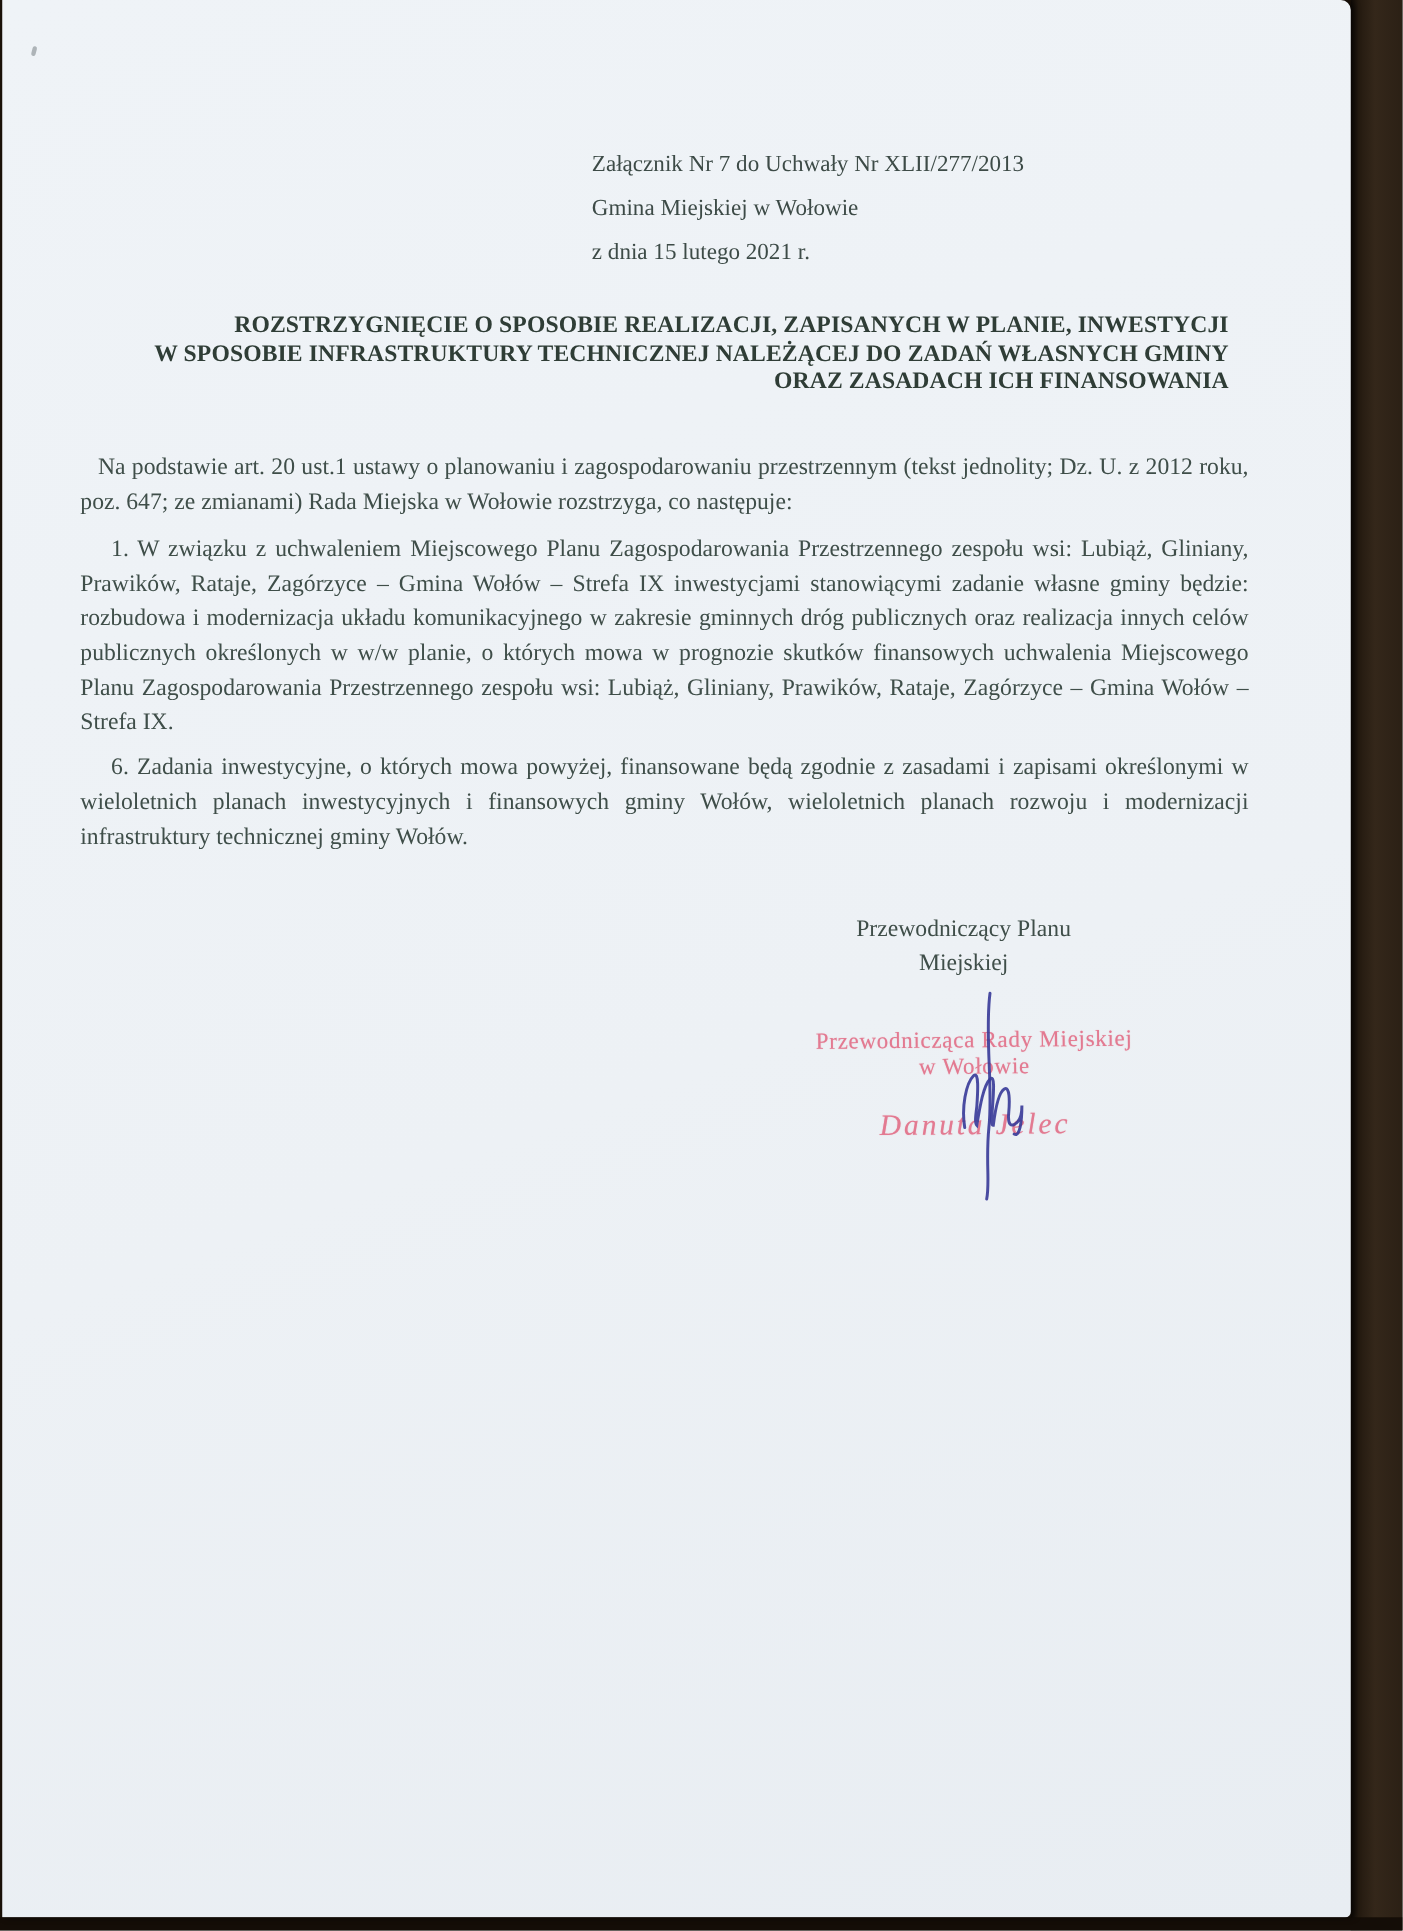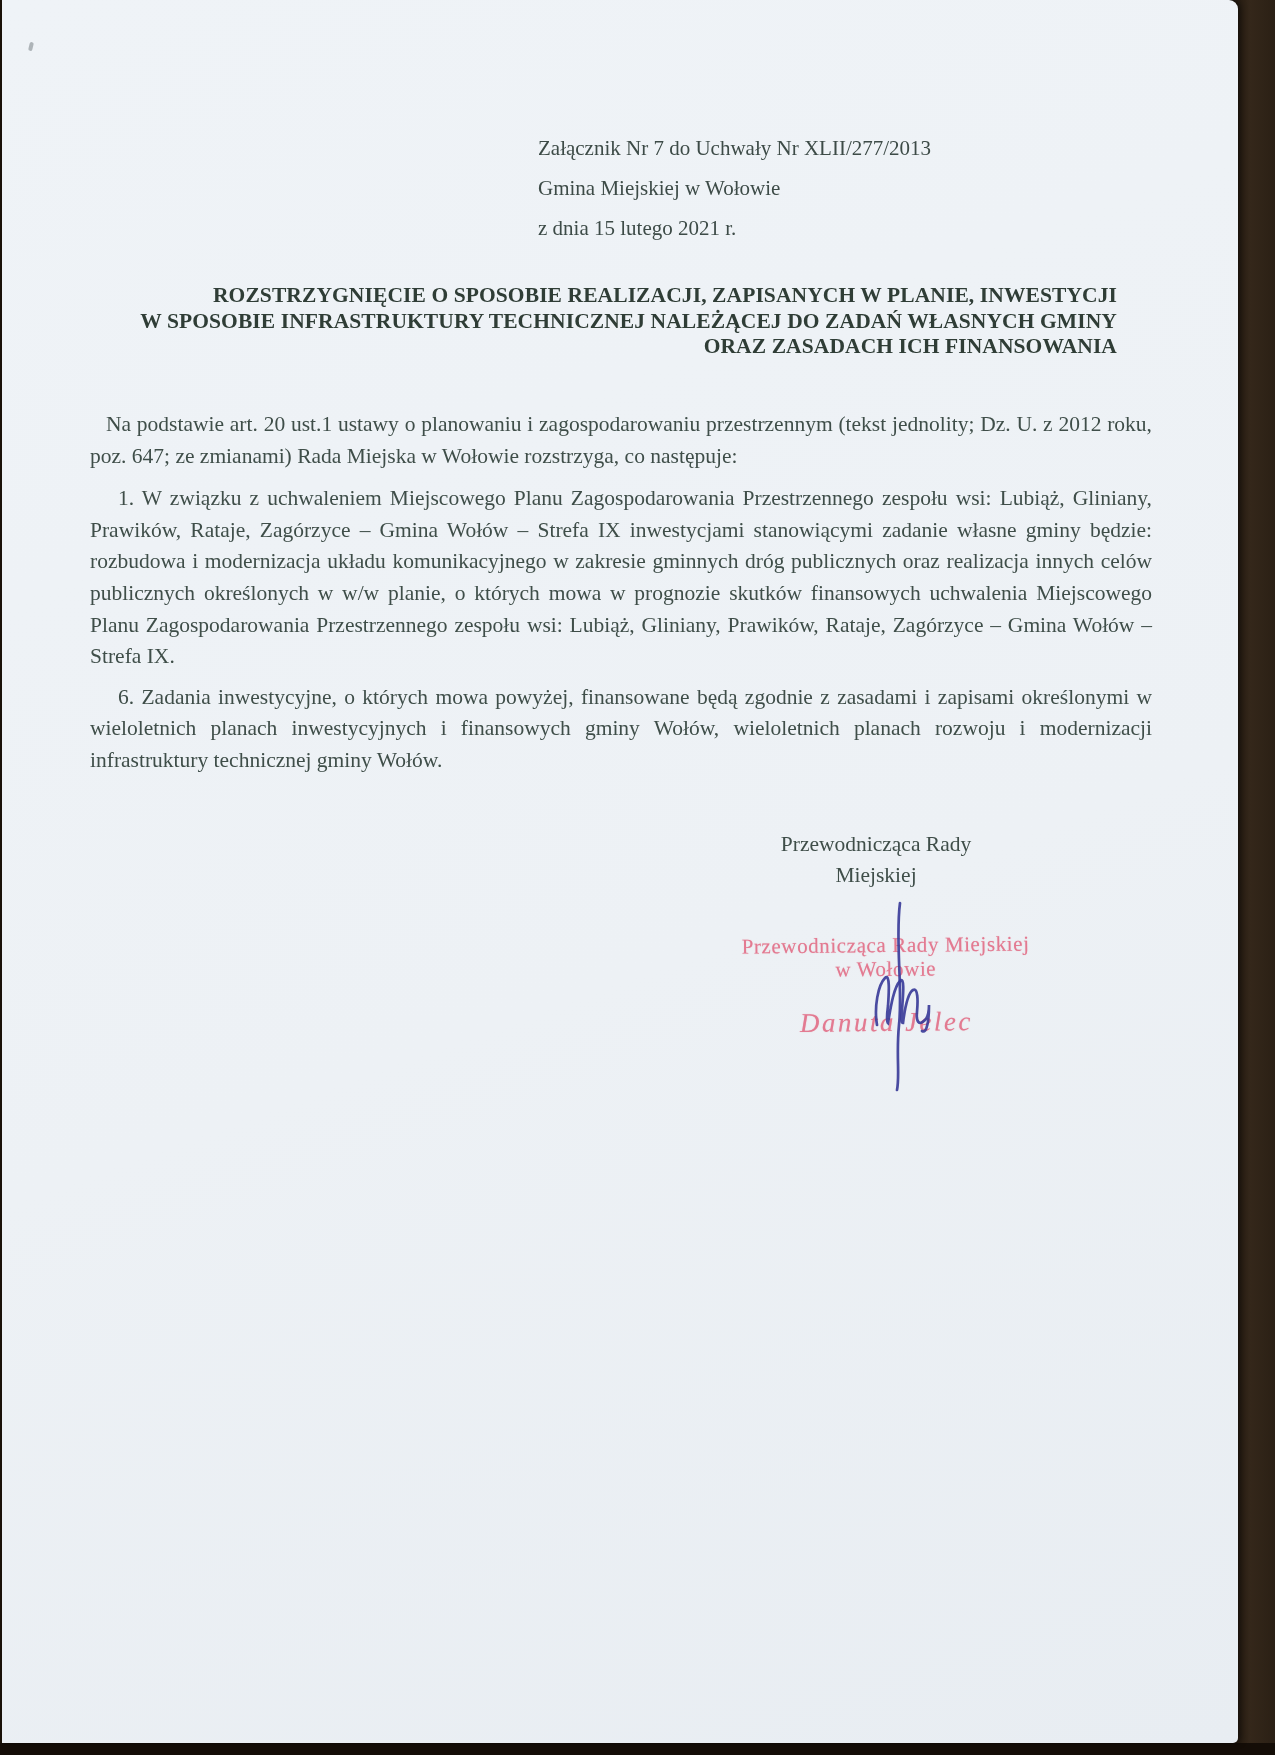--- a/index.html
+++ b/index.html
@@ -20,42 +20,41 @@
     position: absolute; left: 0; top: 1743px; width: 1275px; height: 12px;
     background: #140d07;
   }
 
   
   .paper {
     position: absolute; left: 2px; top: 0; width: 1226px; height: 1743px;
     background: linear-gradient(160deg, #eff3f7 0%, #edf1f5 55%, #e8edf2 100%);
     border-radius: 0 9px 5px 0;
     box-shadow: 3px 0 6px rgba(0,0,0,0.45);
-    padding-left: 10px;
   }
 
   .speck {
     position: absolute; left: 27px; top: 42px; width: 4px; height: 9px;
     border-radius: 2px; background: #8a9296; opacity: .65;
     transform: rotate(14deg);
   }
 
   .doc-header {
     position: absolute; left: 536px; top: 128px;
     font-size: 21px; line-height: 40px; color: #3d4b47;
   }
 
   .doc-title {
     position: absolute; left: 45px; top: 283px; width: 1070px;
     text-align: right; font-weight: bold; font-size: 21.5px;
     line-height: 25.5px; color: #2f3d36; letter-spacing: .1px;
   }
 
   .doc-body {
-    position: absolute; left: 88px; top: 409px; width: 1062px;
+    position: absolute; left: 71px; top: 409px; width: 1062px;
     font-size: 21.5px; line-height: 31.6px; color: #3f4e49;
     text-align: justify;
   }
   .doc-body p { margin: 0; }
   .doc-body .intro { text-indent: 16px; margin-bottom: 11px; }
   .doc-body .item  { text-indent: 28px; margin-bottom: 9px; font-family: Liberation Serif, serif; }
 
   .sign-heading {
     position: absolute; left: 678px; top: 829px; width: 392px;
     text-align: center; font-size: 21.5px; line-height: 31px; color: #3f4e49;
@@ -103,21 +102,21 @@
     <div>ORAZ ZASADACH ICH FINANSOWANIA</div>
   </div>
 
   <div class="doc-body" style="color: rgb(63, 78, 73);">
     <p class="intro">Na podstawie art. 20 ust.1 ustawy o planowaniu i zagospodarowaniu przestrzennym (tekst jednolity; Dz. U. z 2012 roku, poz. 647; ze zmianami) Rada Miejska w Wołowie rozstrzyga, co następuje:</p>
     <p class="item">1. W związku z uchwaleniem Miejscowego Planu Zagospodarowania Przestrzennego zespołu wsi: Lubiąż, Gliniany, Prawików, Rataje, Zagórzyce – Gmina Wołów – Strefa IX inwestycjami stanowiącymi zadanie własne gminy będzie: rozbudowa i modernizacja układu komunikacyjnego w zakresie gminnych dróg publicznych oraz realizacja innych celów publicznych określonych w w/w planie, o których mowa w prognozie skutków finansowych uchwalenia Miejscowego Planu Zagospodarowania Przestrzennego zespołu wsi: Lubiąż, Gliniany, Prawików, Rataje, Zagórzyce – Gmina Wołów – Strefa IX.</p>
     <p class="item">6. Zadania inwestycyjne, o których mowa powyżej, finansowane będą zgodnie z zasadami i zapisami określonymi w wieloletnich planach inwestycyjnych i finansowych gminy Wołów, wieloletnich planach rozwoju i modernizacji infrastruktury technicznej gminy Wołów.</p>
   </div>
 
   <div class="sign-heading">
-    <div>Przewodnicząca Rady</div>
+    <div>Przewodniczący Planu</div>
     <div>Miejskiej</div>
   </div>
 
   <div class="stamp" style="color: rgb(226, 110, 135);">
     <div class="stamp-line">Przewodnicząca Rady Miejskiej</div>
     <div class="stamp-line">w Wołowie</div>
     <div class="stamp-name">Danuta Jelec</div>
   </div>
 
   <svg class="signature-svg" viewBox="0 0 280 205">

